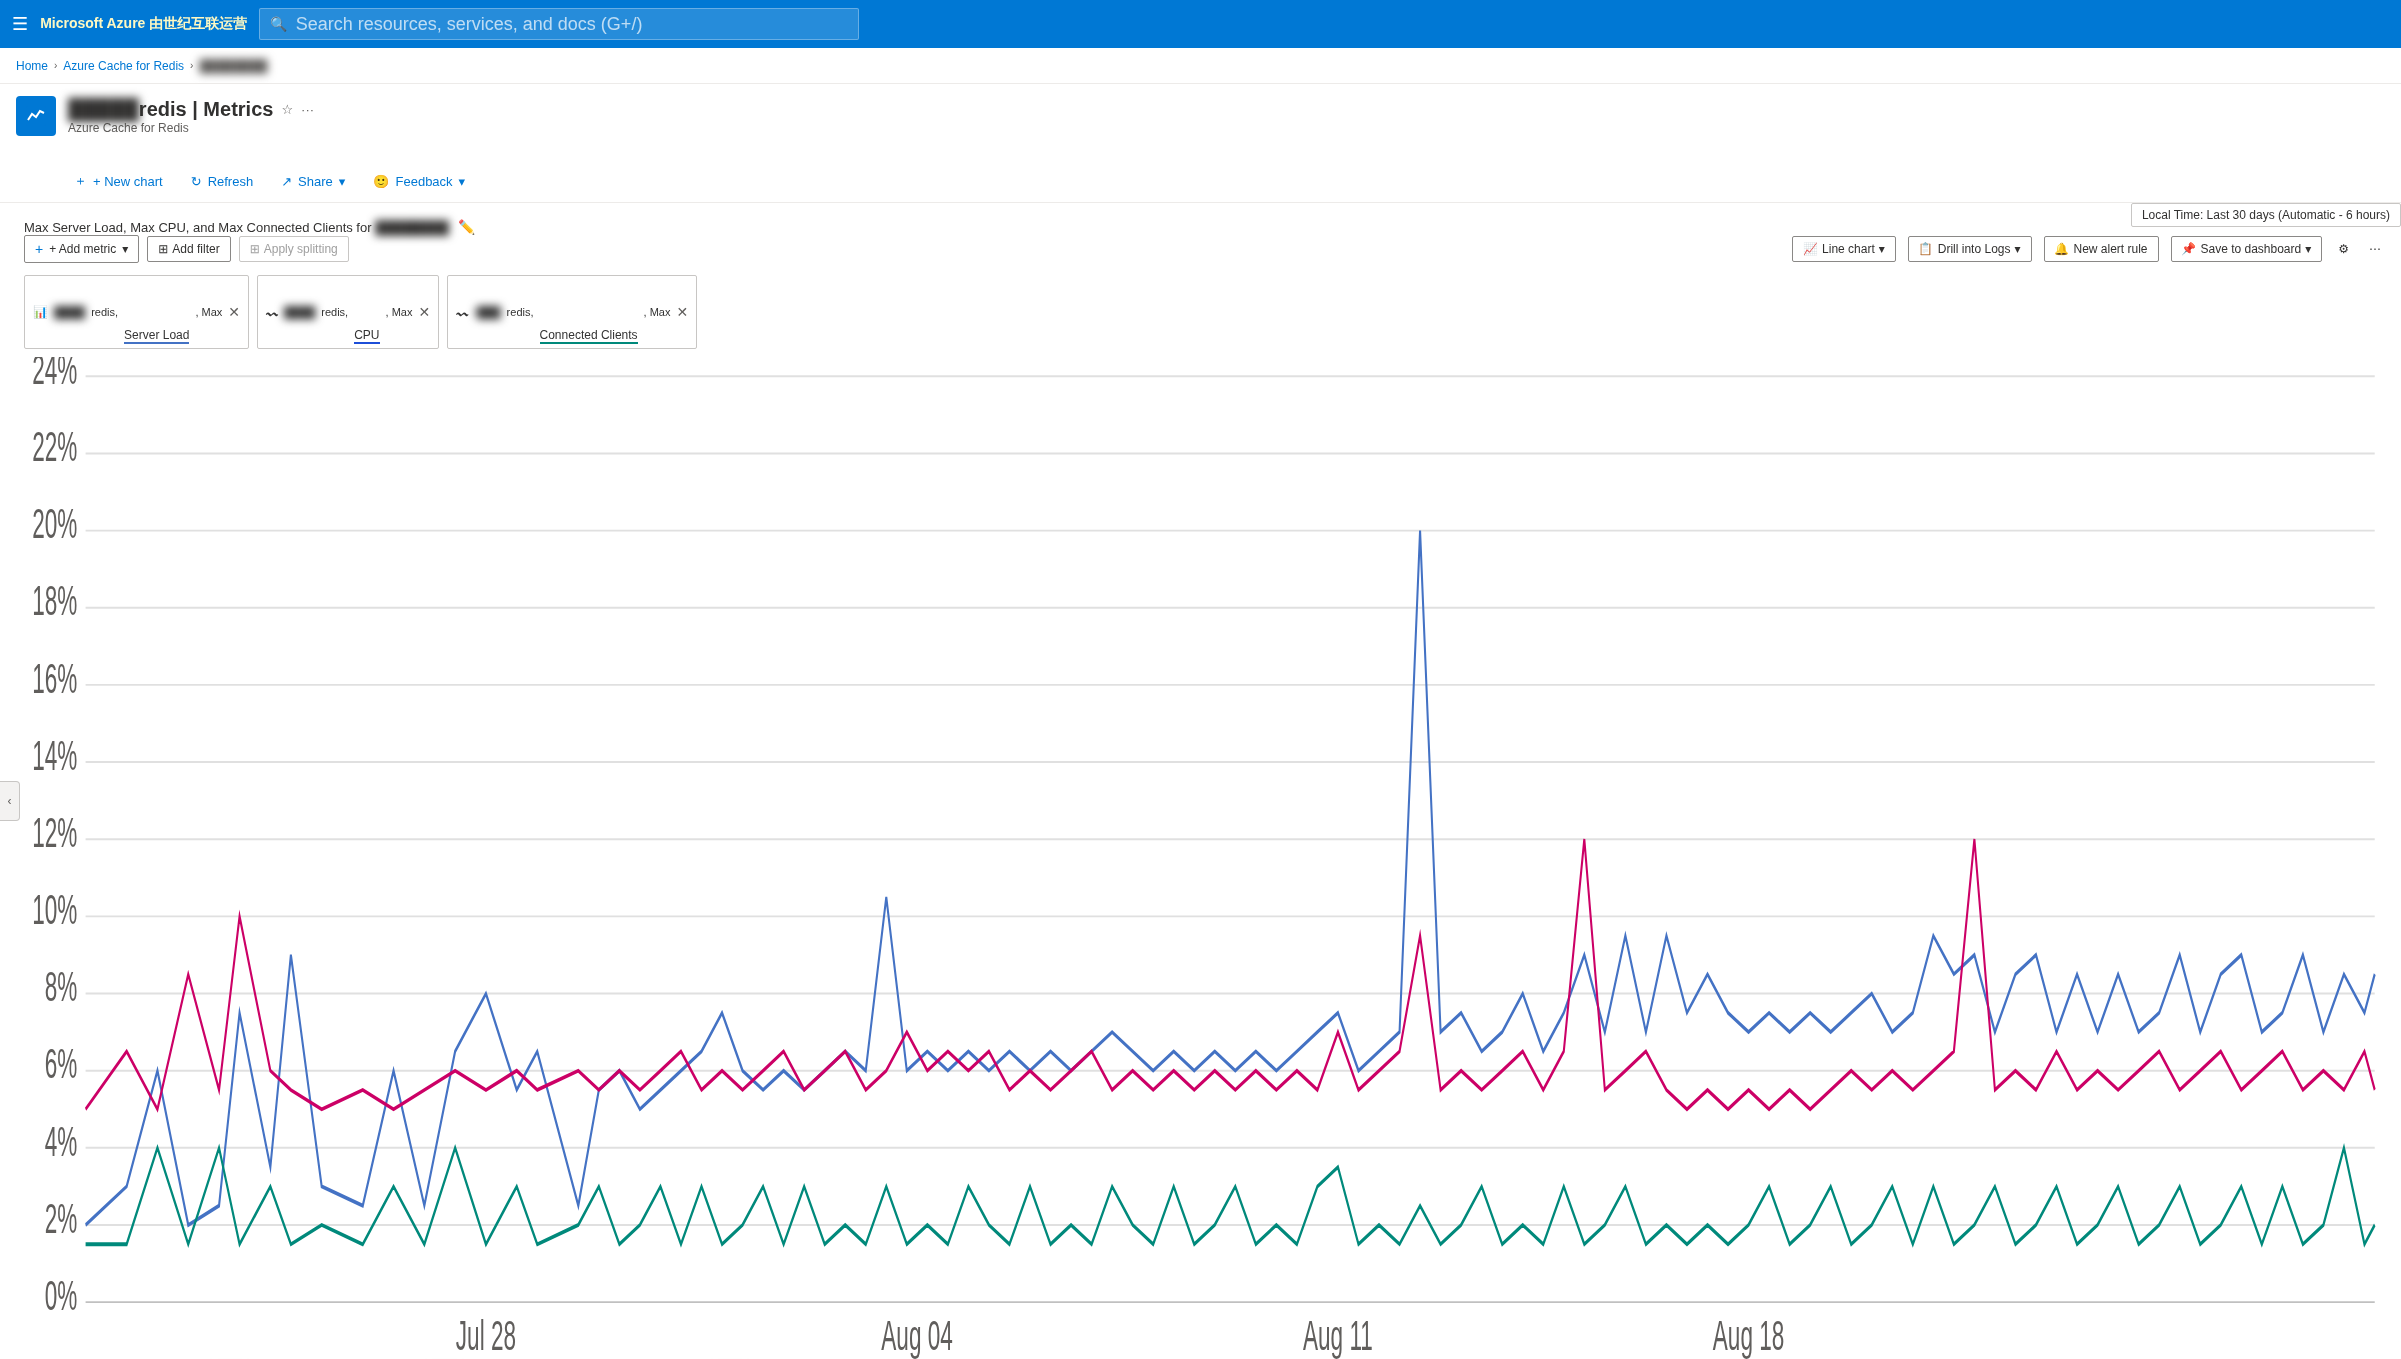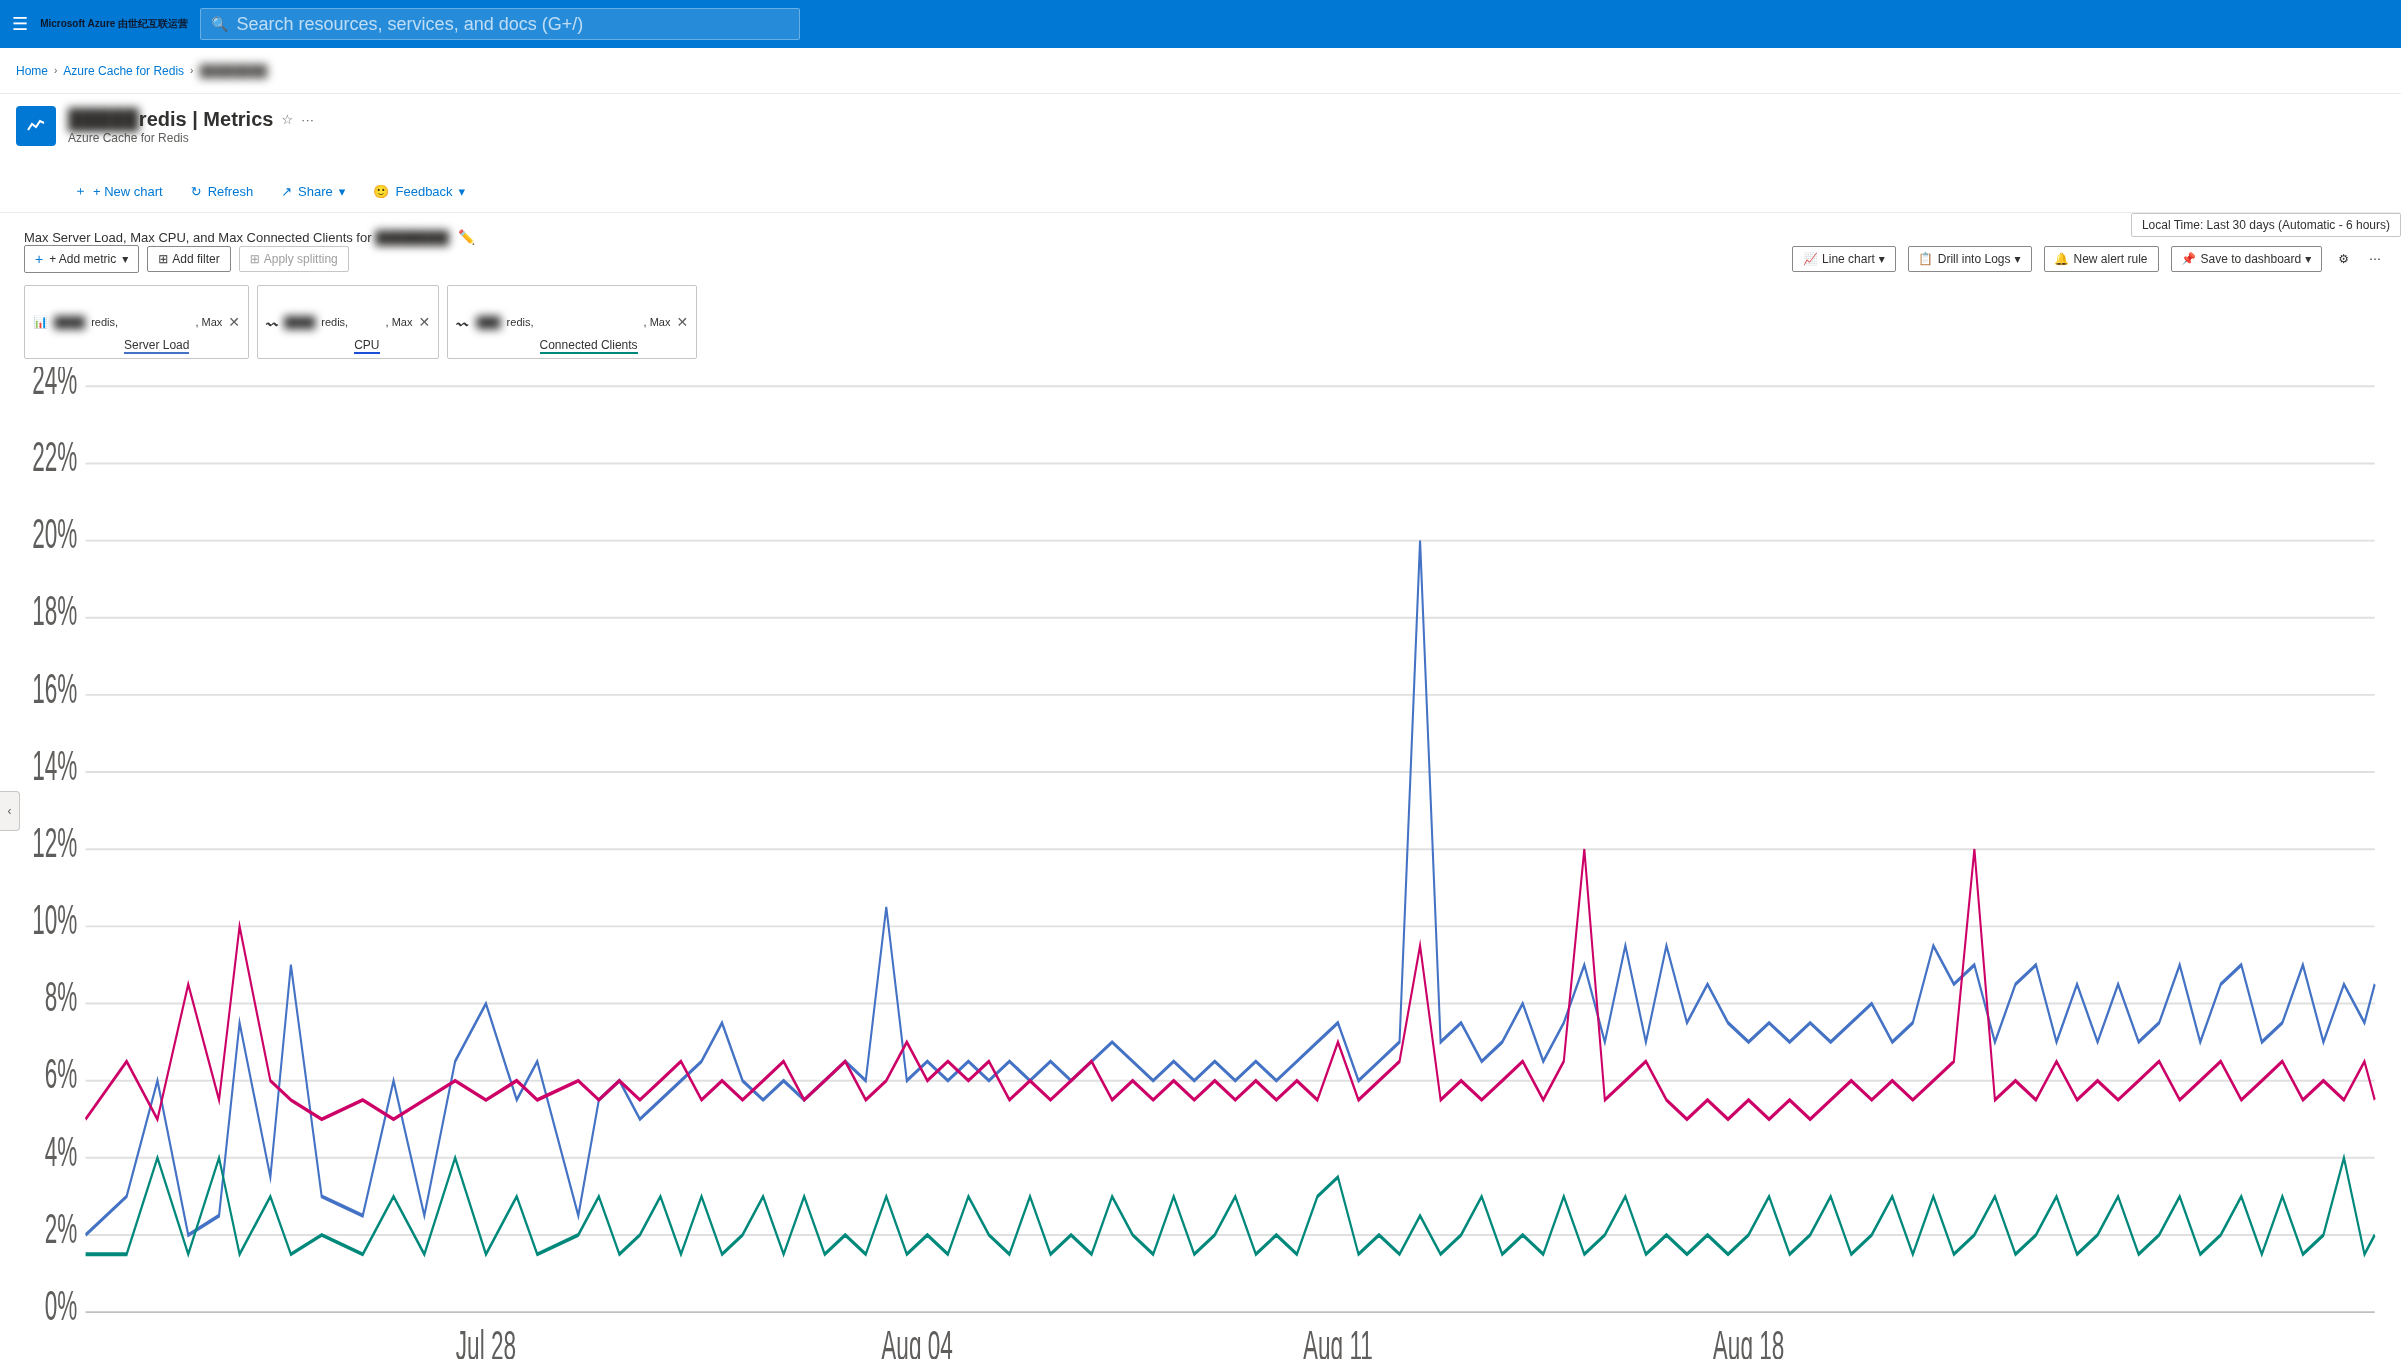--- a/index.html
+++ b/index.html
@@ -10,21 +10,21 @@
       height: 48px;
       background: #0078d4;
       display: flex;
       align-items: center;
       padding: 0 12px;
       gap: 12px;
       position: relative;
       z-index: 100;
     }
     .topbar-menu-icon { color: white; font-size: 18px; cursor: pointer; }
-    .topbar-logo { color: #0f172a; font-size: 10px; font-weight: 600; white-space: nowrap; }
+    .topbar-logo { color: #fef9c3; font-size: 14px; font-weight: 600; white-space: nowrap; }
     .topbar-search {
       flex: 1;
       max-width: 600px;
       height: 32px;
       background: rgba(255,255,255,0.15);
       border: 1px solid rgba(255,255,255,0.3);
       border-radius: 2px;
       display: flex;
       align-items: center;
       padding: 0 10px;
@@ -37,21 +37,21 @@
       border: none;
       outline: none;
       color: rgba(255,255,255,0.9);
       font-size: 18px;
       width: 100%;
     }
     .topbar-search input::placeholder { color: rgba(255,255,255,0.7); }
 
     
     .breadcrumb {
-      height: 46px;
+      height: 36px;
       background: white;
       display: flex;
       align-items: center;
       padding: 0 16px;
       gap: 6px;
       font-size: 12px;
       color: #0078d4;
       border-bottom: 1px solid #edebe9;
     }
     .breadcrumb span { color: #605e5c; }

